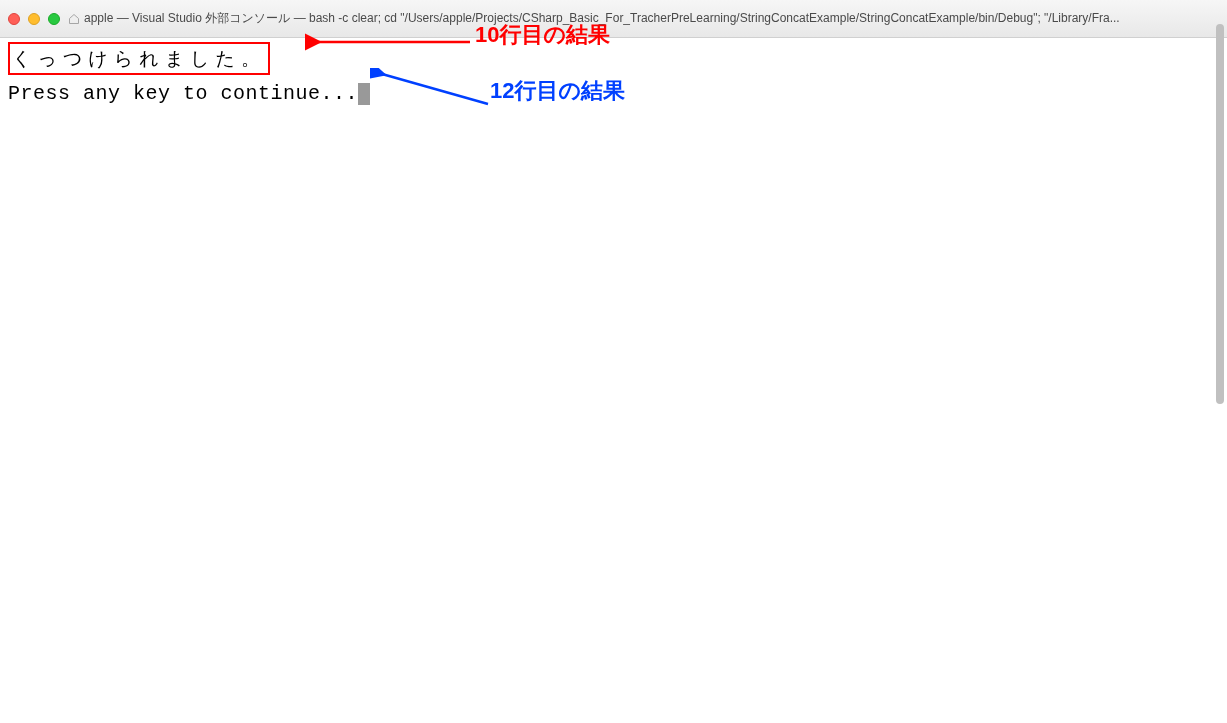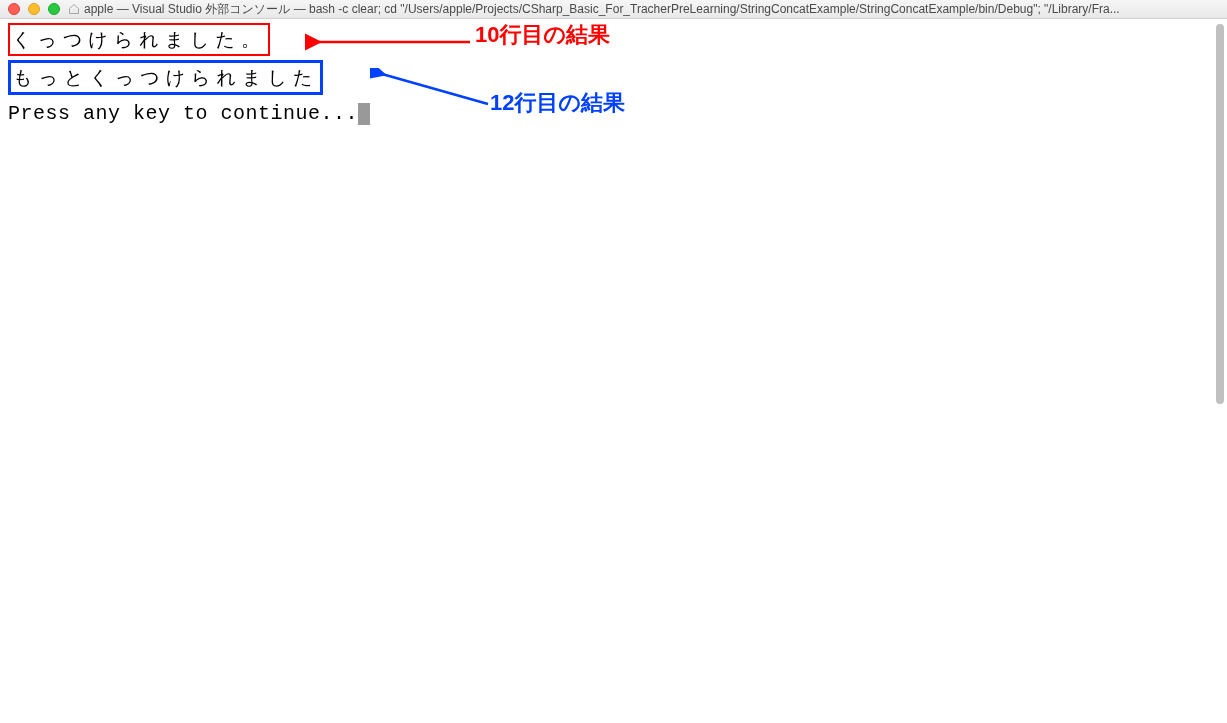--- a/index.html
+++ b/index.html
@@ -9,21 +9,21 @@
     }
     body {
       font-family: -apple-system, BlinkMacSystemFont, "Helvetica Neue", sans-serif;
       background: #fff;
       width: 1227px;
       height: 723px;
       overflow: hidden;
       position: relative;
     }
     .titlebar {
-      height: 19px;
+      height: 38px;
       background: linear-gradient(#f6f6f6, #e8e8e8);
       border-bottom: 1px solid #d0d0d0;
       display: flex;
       align-items: center;
       padding: 0 8px;
       position: relative;
     }
     .traffic-lights {
       display: flex;
       gap: 8px;
@@ -99,21 +99,21 @@
       font-size: 22px;
       font-weight: bold;
     }
     .anno-red {
       color: #ff0000;
       top: 20px;
       left: 475px;
     }
     .anno-blue {
       color: #0040ff;
-      top: 88px;
+      top: 76px;
       left: 490px;
     }
     .arrow {
       position: absolute;
     }
     .arrow svg {
       display: block;
     }
     .scrollbar {
       position: absolute;
@@ -149,23 +149,20 @@
       </svg>
     </span>
     <span>apple — Visual Studio 外部コンソール — bash -c clear; cd "/Users/apple/Projects/CSharp_Basic_For_TracherPreLearning/StringConcatExample/StringConcatExample/bin/Debug"; "/Library/Fra...</span>
   </div>
 </div>
 
 <div class="terminal-area">
   <div>
     <span class="output-line1">くっつけられました。</span>
   </div>
-  <div>
-    <span class="output-line2">もっとくっつけられました</span>
-  </div>
   <div class="press-key">
     <span>Press any key to continue...</span>
     <span class="cursor-block"></span>
   </div>
 </div>
 
 <div class="arrow" style="top:32px; left:305px;">
   <svg width="170" height="24">
     <defs>
       <marker id="arrRed" markerWidth="10" markerHeight="10" refX="2" refY="5" orient="auto">

